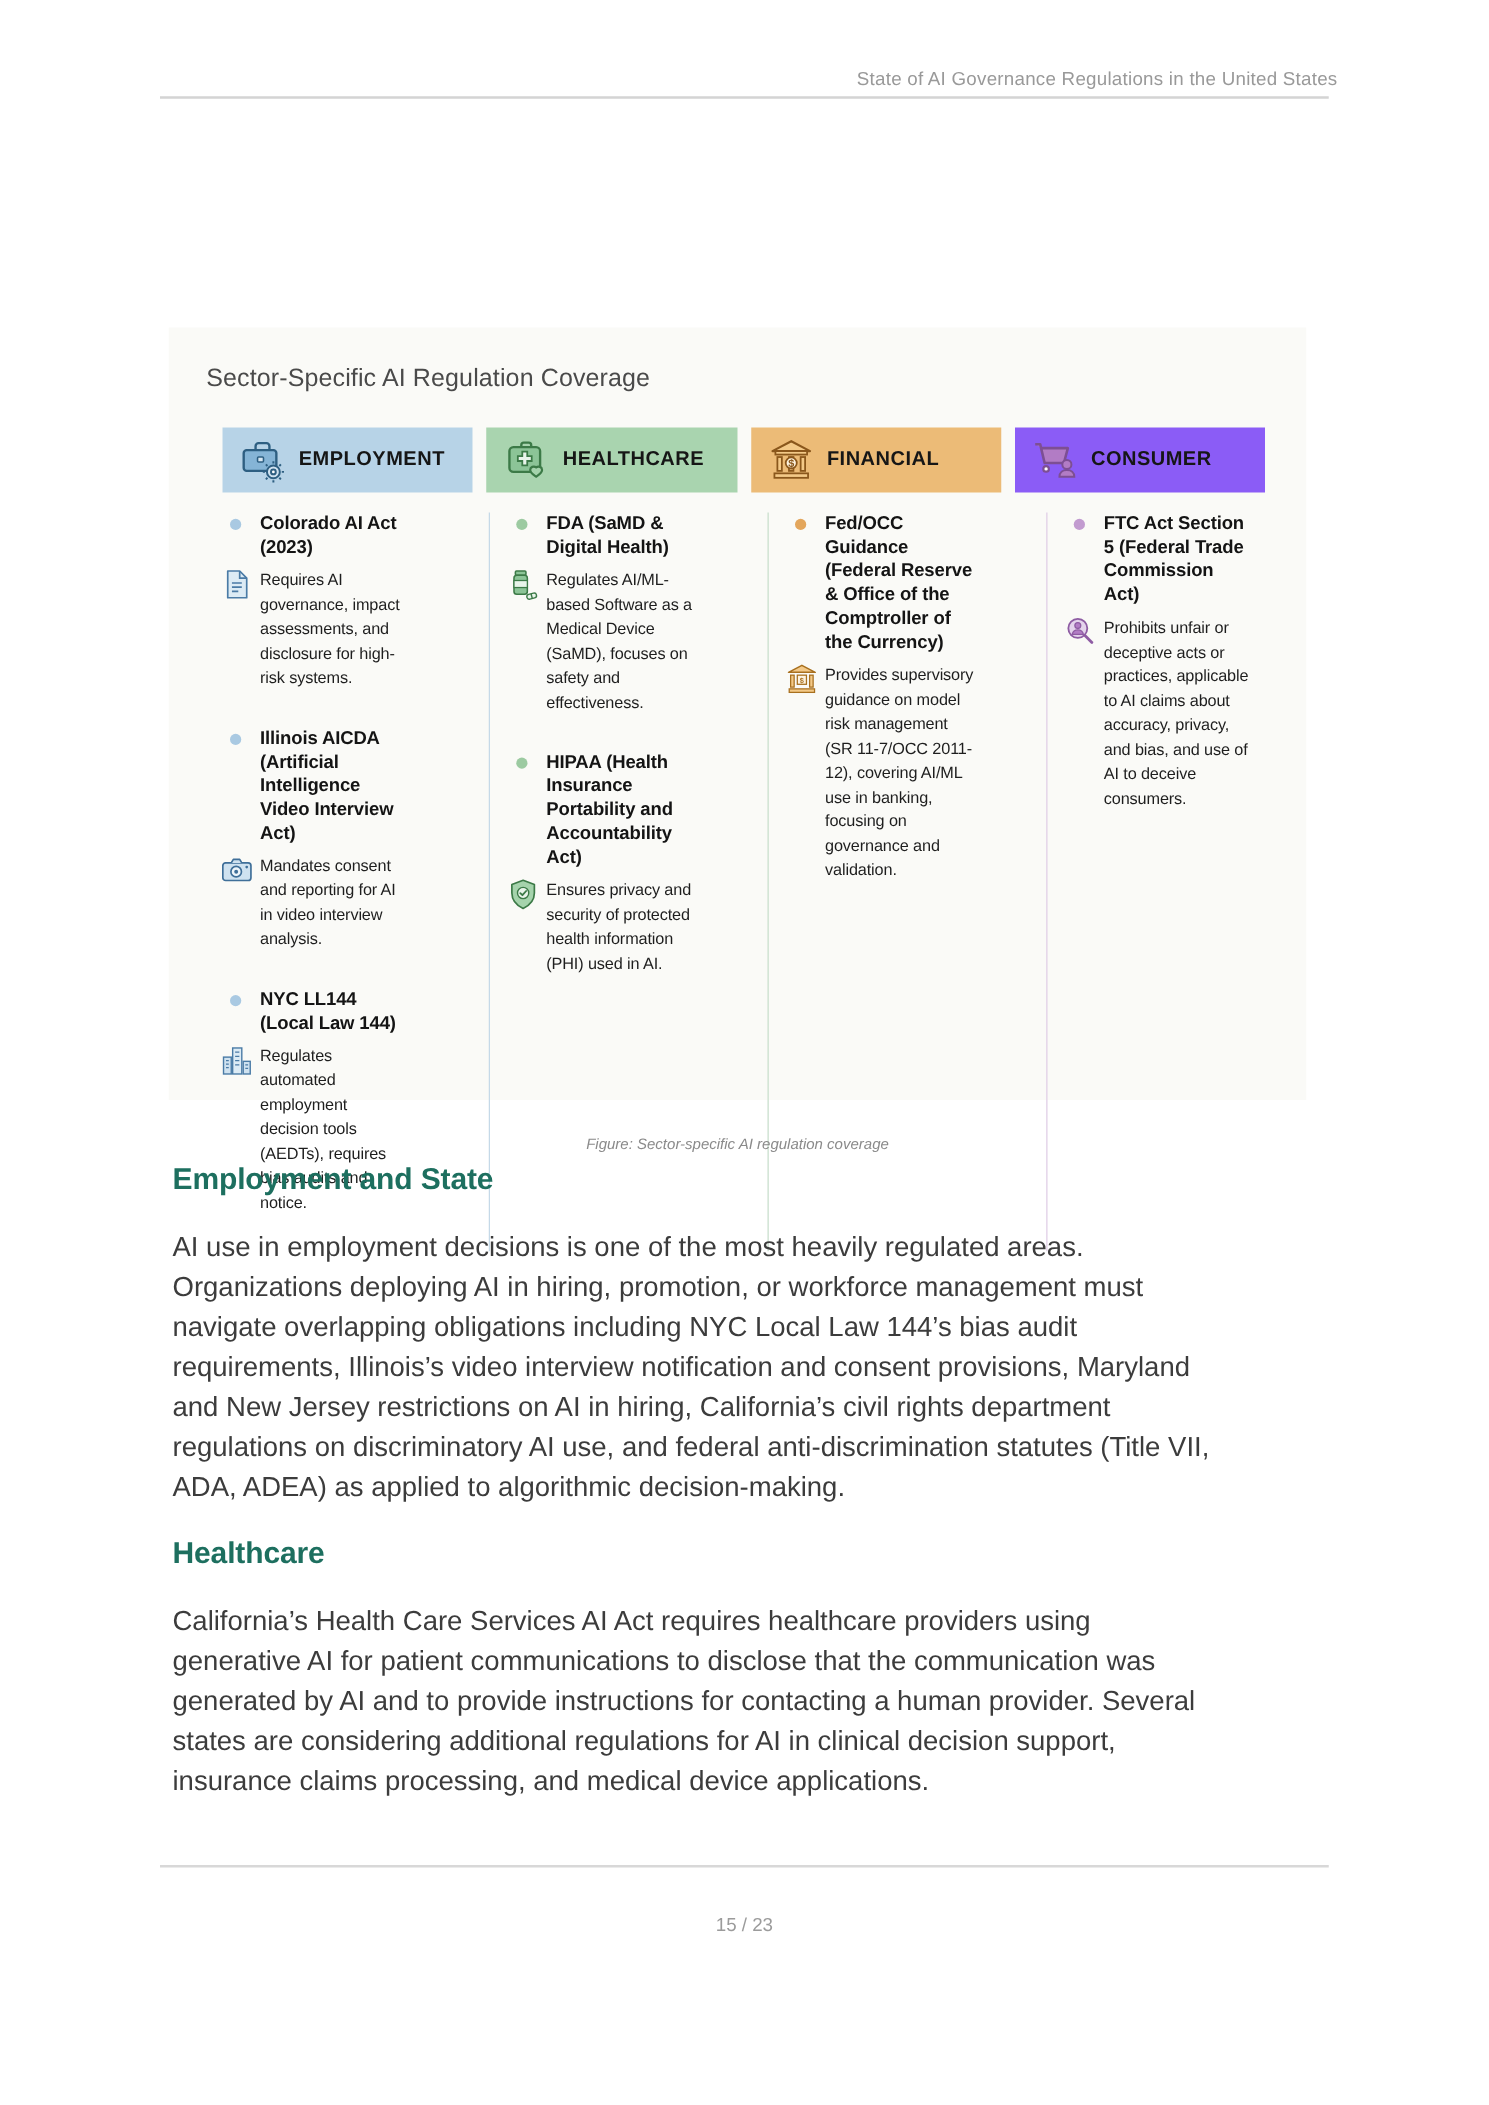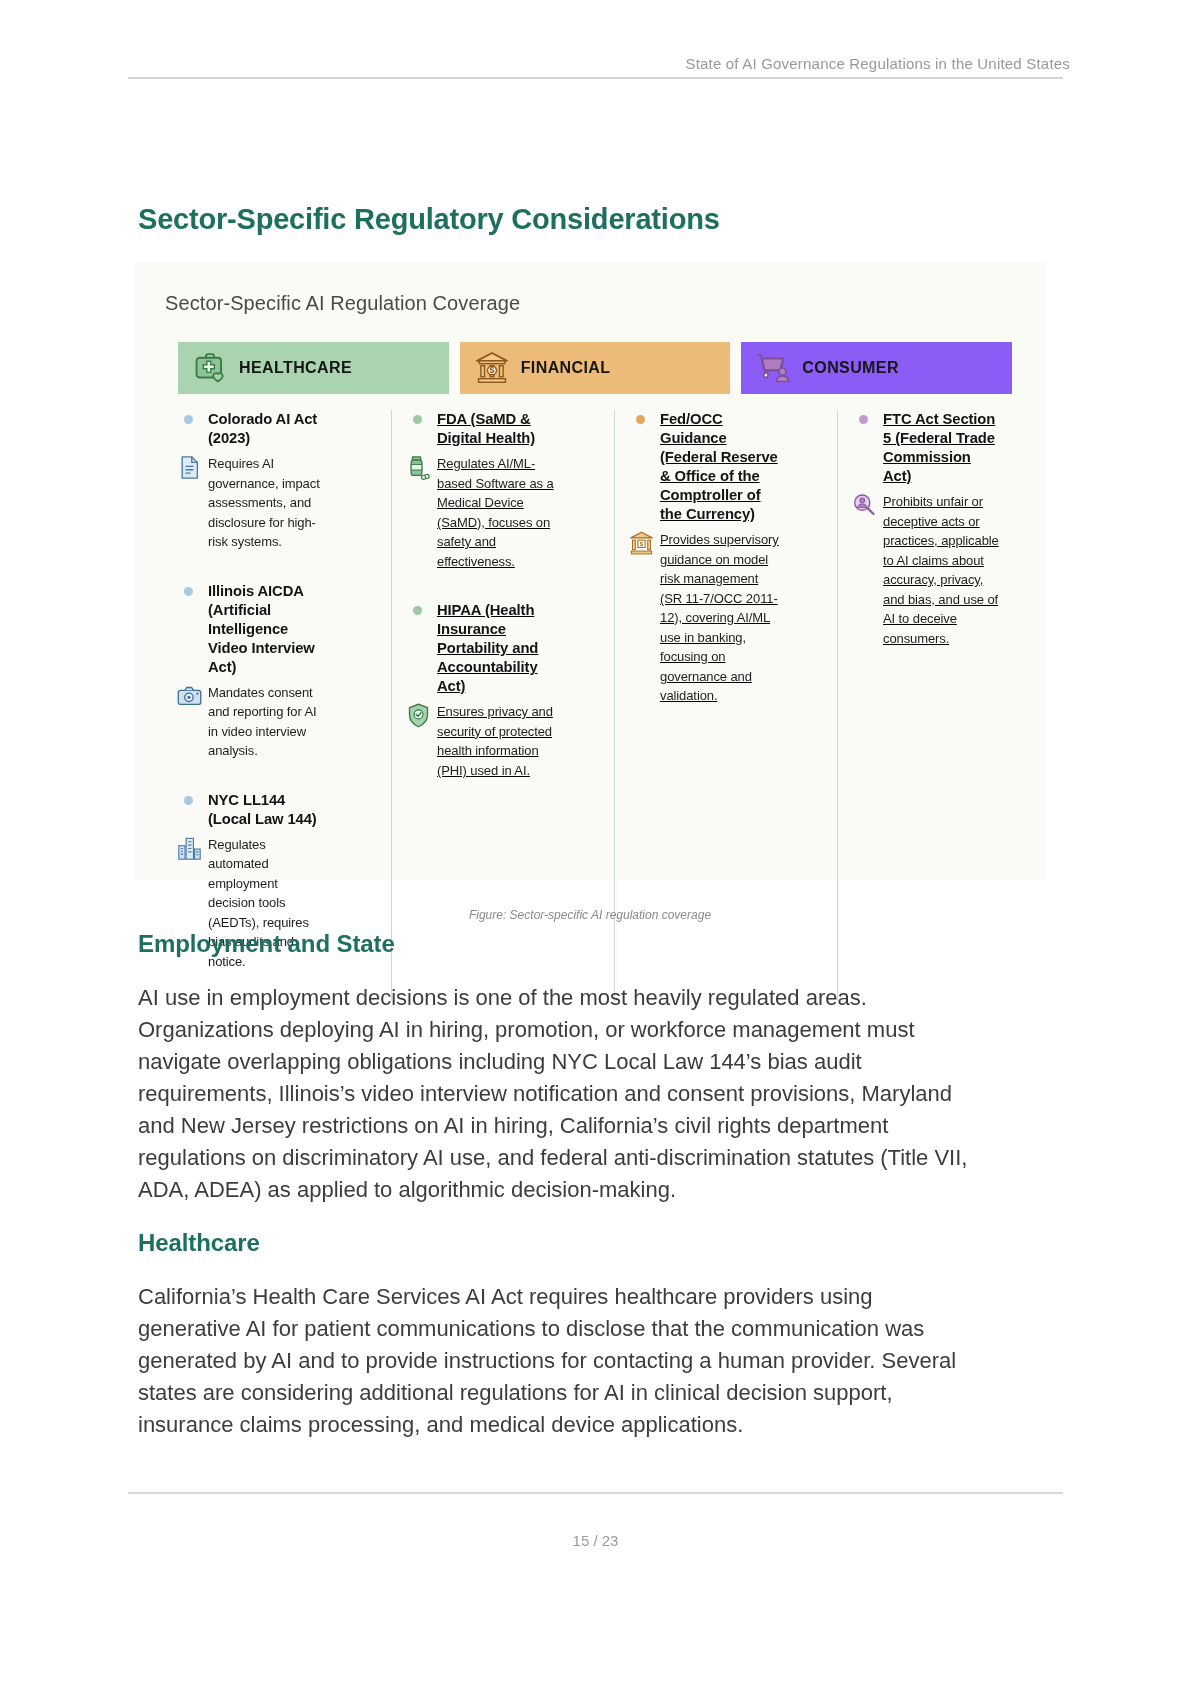--- a/index.html
+++ b/index.html
@@ -49,21 +49,21 @@
   .fig-cols{
     display:flex;
     margin:16px 33px 0 43px;
     min-height:448px;
     gap:48px;
   }
   .fig-col{
     flex:1;box-sizing:border-box;
     padding-right:16px;
   }
-  .fig-col + .fig-col{padding-left:15px;padding-right:10px;text-decoration:underline;}
+  .fig-col + .fig-col{padding-left:15px;padding-right:10px;}
   .fig-item{margin-bottom:30px;}
   .fi-title{display:grid;grid-template-columns:30px 1fr;}
   .bullet{
     width:9px;height:9px;border-radius:50%;
     margin:5px 0 0 6px;display:inline-block;
   }
   .fi-title-text{
     font-size:14.8px;line-height:19px;font-weight:bold;color:#141414;
     letter-spacing:-.1px;
   }
@@ -97,25 +97,39 @@
     text-align:center;font-size:15px;color:#9b9b9b;
   }
 </style>
 </head>
 <body>
 
 <div class="page">
   <div class="running-header">State of AI Governance Regulations in the United States</div>
   <div class="header-rule"></div>
 
-  <h1 class="h1">Sector-Specific Regulatory Considerations</h1>
 
   <div class="figure">
     <div class="fig-title">Sector-Specific AI Regulation Coverage</div>
     <div class="fig-headers" id="figHeaders">
+        <div class="fig-header" style="background: rgb(183, 211, 231);">
+          <span class="hicon">
+            <svg viewBox="0 0 48 48">
+              <path d="M17 14v-4a3 3 0 013-3h8a3 3 0 013 3v4" fill="none" stroke="#2e5f82" stroke-width="2.4"></path>
+              <rect x="5" y="14" width="33" height="21" rx="3" fill="#85b4d6" stroke="#2e5f82" stroke-width="2.4"></rect>
+              <rect x="19" y="21" width="6" height="5" rx="1" fill="#d7e7f2" stroke="#2e5f82" stroke-width="1.6"></rect>
+              <g stroke="#2e5f82" stroke-width="2" fill="#cfe2f0">
+                <circle cx="35" cy="36" r="6.5"></circle>
+                <circle cx="35" cy="36" r="2.4" fill="#ffffff"></circle>
+                <path d="M35 27.5v-2.2M35 44.5v2.2M43.5 36h2.2M26.5 36h-2.2M41 30l1.6-1.6M29 42l-1.6 1.6M41 42l1.6 1.6M29 30l-1.6-1.6" fill="none"></path>
+              </g>
+            </svg>
+          </span>
+          <span class="hlabel">EMPLOYMENT</span>
+        </div>
         <div class="fig-header" style="background: rgb(169, 212, 175);">
           <span class="hicon">
             <svg viewBox="0 0 48 48">
               <path d="M19 11V9a2.5 2.5 0 012.5-2.5h5A2.5 2.5 0 0129 9v2" fill="none" stroke="#3c7a47" stroke-width="2.4"></path>
               <rect x="7" y="11" width="31" height="25" rx="4" fill="#8cc497" stroke="#3c7a47" stroke-width="2.4"></rect>
               <path d="M20 15.5h5v4.5H29.5v5H25V29.5h-5V25H15.5v-5H20z" fill="#e8f4ea" stroke="#3c7a47" stroke-width="1.8"></path>
               <path d="M34 31.5c-2.3-1.9-6-.4-6 2.5 0 3 3.5 5 6 6.9 2.5-1.9 6-3.9 6-6.9 0-2.9-3.7-4.4-6-2.5z" fill="#a5d3ac" stroke="#3c7a47" stroke-width="2.2"></path>
             </svg>
           </span>
           <span class="hlabel">HEALTHCARE</span>

